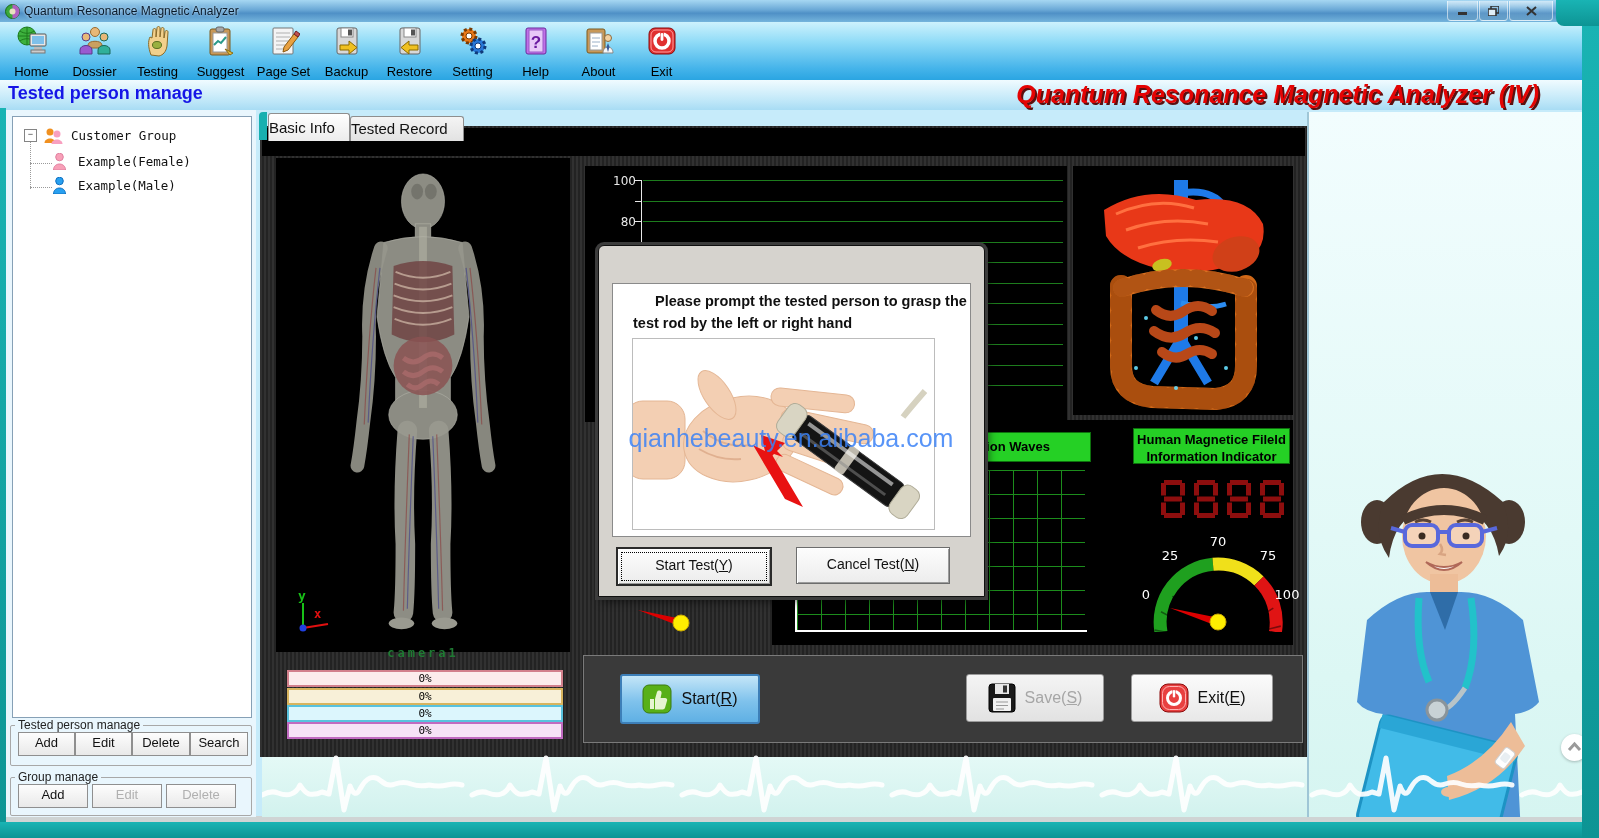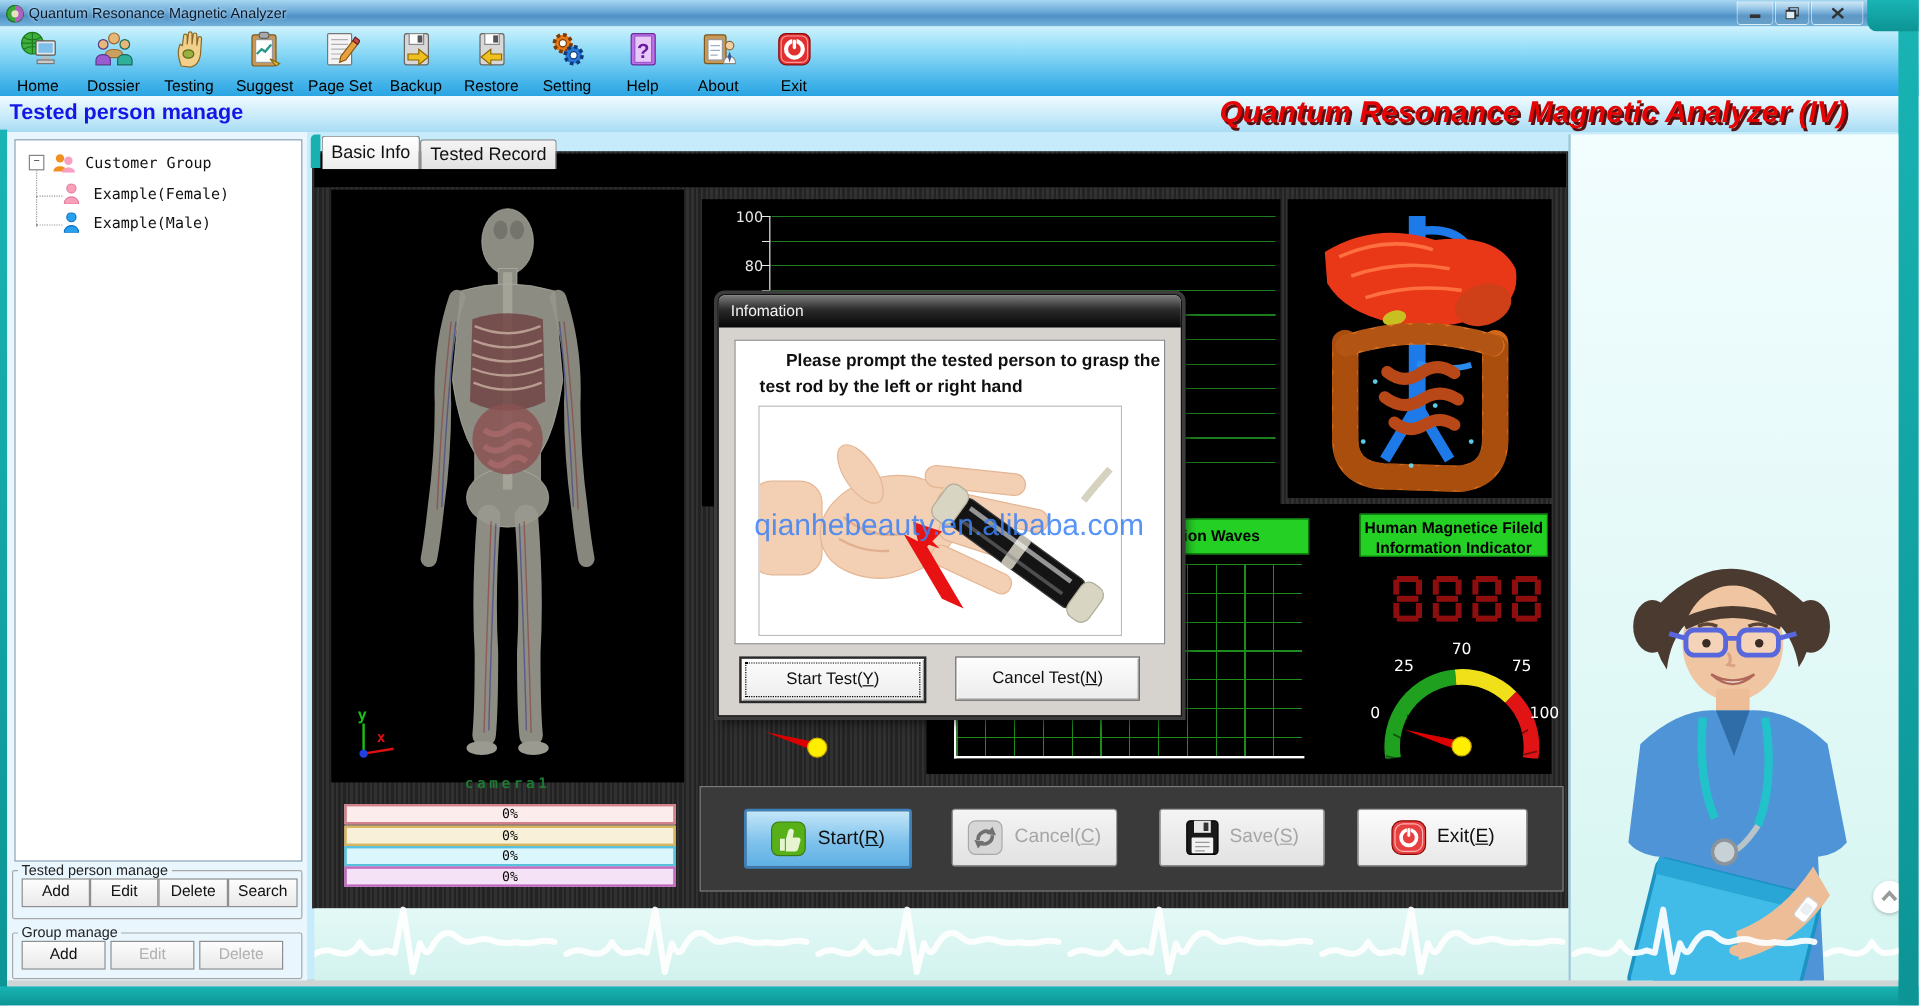--- a/index.html
+++ b/index.html
@@ -26,21 +26,21 @@
   .treerow{position:absolute;display:flex;align-items:center;cursor:pointer;}
   .treelabel{font-family:"DejaVu Sans Mono",monospace;font-size:12.5px;color:#111;white-space:pre;}
   .expander{width:11px;height:11px;border:1px solid #848484;background:#fff;font-size:9px;line-height:9px;text-align:center;color:#333;}
   .dotv{border-left:1px dotted #9a9a9a;}
   .doth{border-top:1px dotted #9a9a9a;}
   fieldset{position:absolute;border:1px solid #a8a8a8;border-radius:2px;margin:0;padding:0;background:transparent;}
   legend{font-size:12px;color:#222;margin-left:4px;padding:0 3px;}
   .sbtn{position:absolute;height:22px;background:linear-gradient(180deg,#fdfdfd,#e9e9e9);border:1px solid #8f8f8f;font-size:13px;font-family:"Liberation Sans",sans-serif;color:#111;cursor:pointer;text-align:center;line-height:20px;}
   .sbtn.disabled{color:#b0b0b0;cursor:default;}
   
-  .tab{position:absolute;background:linear-gradient(180deg,#ffffff,#ececec);border:1px solid #8e8e8e;border-bottom:none;border-radius:3px 3px 0 0;font-size:15px;color:#111;text-align:center;cursor:pointer;}
+  .tab{position:absolute;background:linear-gradient(180deg,#ffffff,#ececec);border:1px solid #8e8e8e;border-bottom:none;border-radius:3px 3px 0 0;font-size:15px;color:#111;cursor:pointer;}
   
   .darkpanel{left:260px;top:126px;width:1047px;height:631px;background:repeating-linear-gradient(90deg,#313131 0 2px,#232323 2px 4px);}
   .black{background:#000;}
   .greenlabel{background:#25d025;color:#000;font-weight:bold;font-size:13px;text-align:center;border:1px solid #0d700d;}
   .ytick{position:absolute;width:38px;text-align:right;font-size:12px;color:#e8e8e8;font-family:"DejaVu Sans",sans-serif;}
   .gridY{background:repeating-linear-gradient(180deg,#1d7c1d 0 1px,transparent 1px 20.5px);}
   .gridCell{background:repeating-linear-gradient(180deg,#1c8c1c 0 1px,transparent 1px 24px),repeating-linear-gradient(90deg,#1c8c1c 0 1px,transparent 1px 24px);}
   .pb{position:absolute;left:287px;width:272px;height:13px;text-align:center;font-family:"DejaVu Sans Mono",monospace;font-size:11px;line-height:13px;color:#000;}
   .pb0{border:2px solid #d2808c;background:#fcecec;}
   .pb1{border:2px solid #d8b45e;background:#f8f0d8;}
@@ -450,30 +450,20 @@
   </div>
 
   <div class="abs actionbar"></div>
   <div class="abtn start abs" style="left:620px;width:136px;">
     <svg width="30" height="30">
         <rect x="1" y="1" width="28" height="28" rx="6" fill="#58b018" stroke="#3a7a10"></rect>
         <path d="M8 15 h4 v10 h-4z M13 15 l2-7 a2.4 2.4 0 0 1 4.6 1 l-1 5 h4.5 a2 2 0 0 1 2 2.5 l-2 7 a2.5 2.5 0 0 1-2.4 2 h-7.7z" fill="#e6f4d2"></path>
       </svg>
     <span class="lbl"><span>Start(</span><span class="u">R</span><span>)</span></span>
   </div>
-  <div class="abtn dis abs" style="left:793px;width:136px;">
-    <svg width="30" height="30">
-        <rect x="1" y="1" width="28" height="28" rx="6" fill="#d6d6d6" stroke="#a8a8a8"></rect>
-        <path d="M9 17 a7 7 0 0 1 11-6" stroke="#707070" stroke-width="3" fill="none"></path>
-        <polygon points="21,6 24,13 16,12" fill="#707070"></polygon>
-        <path d="M21 13 a7 7 0 0 1-11 6" stroke="#707070" stroke-width="3" fill="none"></path>
-        <polygon points="9,24 6,17 14,18" fill="#707070"></polygon>
-      </svg>
-    <span class="lbl"><span>Cancel(</span><span class="u">C</span><span>)</span></span>
-  </div>
   <div class="abtn dis abs" style="left:966px;width:136px;">
     <svg width="28" height="30">
         <rect x="1" y="1" width="26" height="28" rx="3" fill="#1a1a1a" stroke="#000"></rect>
         <rect x="7" y="1" width="14" height="10" fill="#e8e8e8"></rect>
         <rect x="15" y="2.5" width="4" height="7" fill="#333"></rect>
         <rect x="5" y="15" width="18" height="13" rx="1" fill="#f2f2f2"></rect>
         <path d="M8 19h12M8 22.5h12M8 26h8" stroke="#999"></path>
       </svg>
     <span class="lbl"><span>Save(</span><span class="u">S</span><span>)</span></span>
   </div>
@@ -539,21 +529,20 @@
         <use href="#ecg" x="210"></use>
         <use href="#ecg" x="420"></use>
         <use href="#ecg" x="630"></use>
         <use href="#ecg" x="840"></use>
         <use href="#ecg" x="1050"></use>
         <use href="#ecg" x="1260"></use>
     </g>
   </svg>
 
   <div class="abs dialog">
-    <div class="dlg-title">Infomation</div>
     <div class="dlg-white">
       <div class="dlg-msg" style="top:9px;margin-left:22px;">Please prompt the tested person to grasp the</div>
       <div class="dlg-msg" style="top:31px;">test rod by the left or right hand</div>
       <div class="dlg-imgbox">
         <svg width="301" height="190" viewBox="0 0 301 190">
           <rect width="301" height="190" fill="#fff"></rect>
           <rect x="-8" y="62" width="60" height="78" rx="18" fill="#f3cfb3" stroke="#e4b694"></rect>
           <ellipse cx="108" cy="100" rx="58" ry="42" fill="#f3cfb3" stroke="#e4b694" transform="rotate(-12 108 100)"></ellipse>
           <g fill="#f3cfb3" stroke="#e4b694">
             <rect x="138" y="48" width="84" height="18" rx="9" transform="rotate(6 138 57)"></rect>

